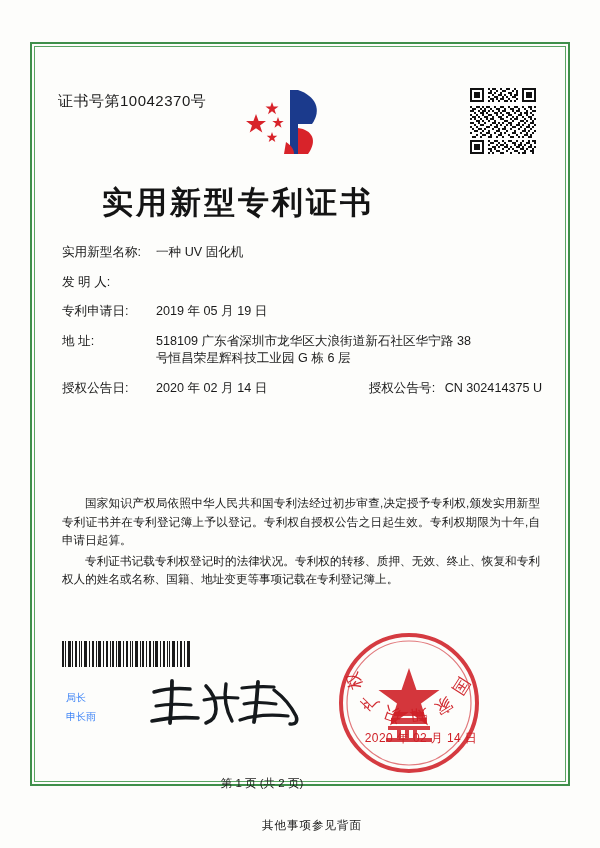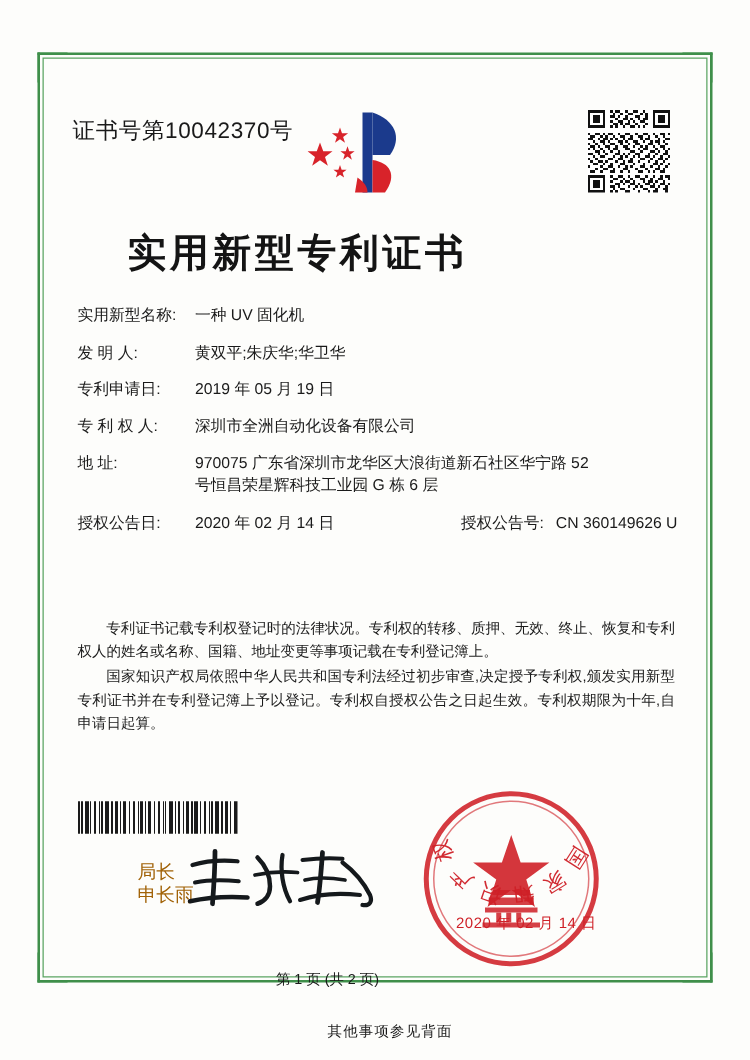--- a/index.html
+++ b/index.html
@@ -53,21 +53,21 @@
   .corner.tl { left: 30px; top: 42px; border-right: none; border-bottom: none; }
   .corner.tr { left: 546px; top: 42px; border-left: none; border-bottom: none; }
   .corner.bl { left: 30px; top: 762px; border-right: none; border-top: none; }
   .corner.br { left: 546px; top: 762px; border-left: none; border-top: none; }
 
   
   .cert-no {
     position: absolute;
     left: 58px;
     top: 92px;
-    font-size: 18px;
+    font-size: 15px;
     letter-spacing: 0.5px;
     color: #1a1a1a;
   }
 
   
   .emblem {
     position: absolute;
     left: 246px;
     top: 84px;
     width: 82px;
@@ -165,24 +165,23 @@
     top: 641px;
     width: 128px;
     height: 26px;
   }
 
   
   .director {
     position: absolute;
     left: 66px;
     top: 688px;
-    font-size: 15px;
+    font-size: 10px;
     line-height: 19px;
-    color: #a16207;
-    margin-left: 44px;
+    color: #3b82f6;
   }
   .signature {
     position: absolute;
     left: 146px;
     top: 676px;
     width: 166px;
     height: 54px;
   }
 
   
@@ -523,54 +522,49 @@
 
   <div class="fields">
 
     <div class="field-row">
       <div class="field-label">实用新型名称:</div>
       <div class="field-value">一种 UV 固化机</div>
     </div>
 
     <div class="field-row">
       <div class="field-label">发 明 人:</div>
-      <div class="field-value">黄双平;朱庆华;华卫华</div>
     </div>
 
 
     <div class="field-row">
       <div class="field-label">专利申请日:</div>
       <div class="field-value">2019 年 05 月 19 日</div>
     </div>
 
-    <div class="field-row">
-      <div class="field-label">专 利 权 人:</div>
-      <div class="field-value">深圳市全洲自动化设备有限公司</div>
-    </div>
 
     <div class="field-row">
       <div class="field-label">地          址:</div>
-      <div class="field-value addr-value">970075  广东省深圳市龙华区大浪街道新石社区华宁路 52
+      <div class="field-value addr-value">518109  广东省深圳市龙华区大浪街道新石社区华宁路 38
 号恒昌荣星辉科技工业园 G 栋 6 层</div>
     </div>
 
     <div class="field-row two-col">
       <div class="field-label">授权公告日:</div>
       <div class="field-value">2020 年 02 月 14 日</div>
       <div class="col-second">
         <div class="field-label2">授权公告号:</div>
-        <div class="field-value2">CN 360149626 U</div>
+        <div class="field-value2">CN 302414375 U</div>
       </div>
     </div>
 
   </div>
 
   <div class="paragraphs">
+    <p>国家知识产权局依照中华人民共和国专利法经过初步审查,决定授予专利权,颁发实用新型专利证书并在专利登记簿上予以登记。专利权自授权公告之日起生效。专利权期限为十年,自申请日起算。</p>
     <p>专利证书记载专利权登记时的法律状况。专利权的转移、质押、无效、终止、恢复和专利权人的姓名或名称、国籍、地址变更等事项记载在专利登记簿上。</p>
-    <p>国家知识产权局依照中华人民共和国专利法经过初步审查,决定授予专利权,颁发实用新型专利证书并在专利登记簿上予以登记。专利权自授权公告之日起生效。专利权期限为十年,自申请日起算。</p>
   </div>
 
   <div class="barcode">
     <svg width="128" height="26" viewBox="0 0 128 26" shape-rendering="crispEdges">
       <g fill="#1a1a1a">
         <rect x="0" y="0" width="2" height="26"></rect>
           <rect x="3" y="0" width="1" height="26"></rect>
         <rect x="6" y="0" width="3" height="26"></rect>
           <rect x="10" y="0" width="1" height="26"></rect>
         <rect x="13" y="0" width="2" height="26"></rect>

